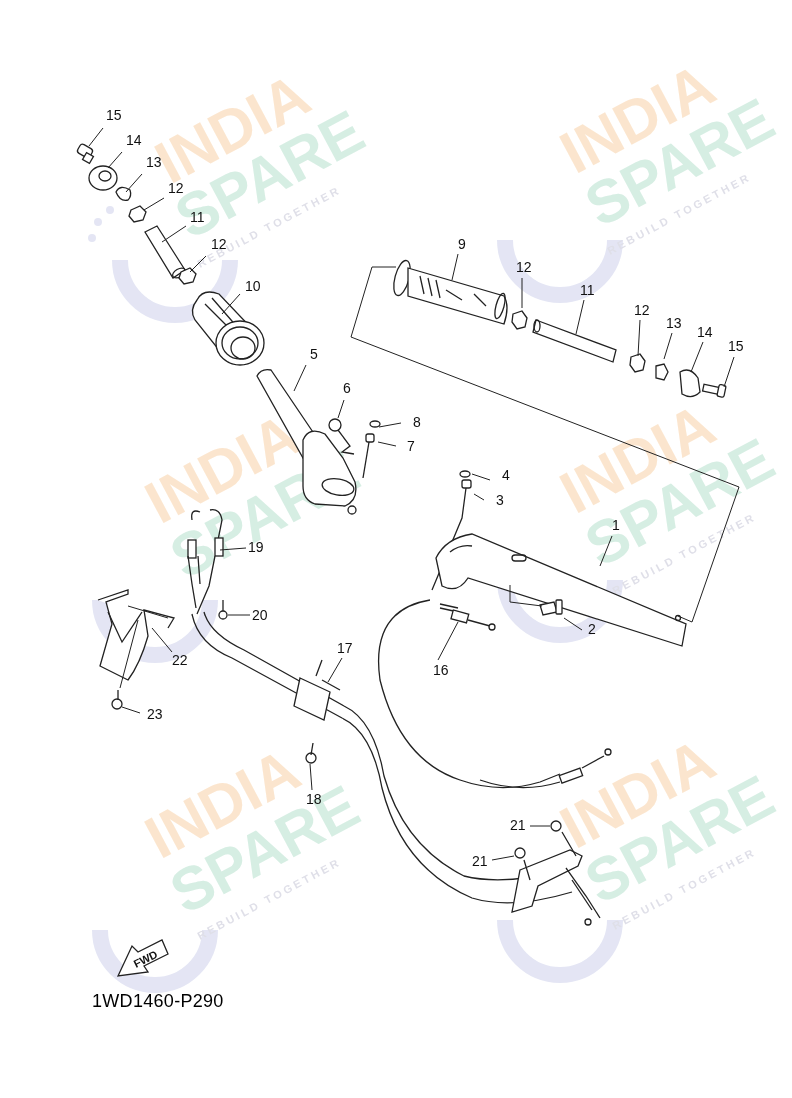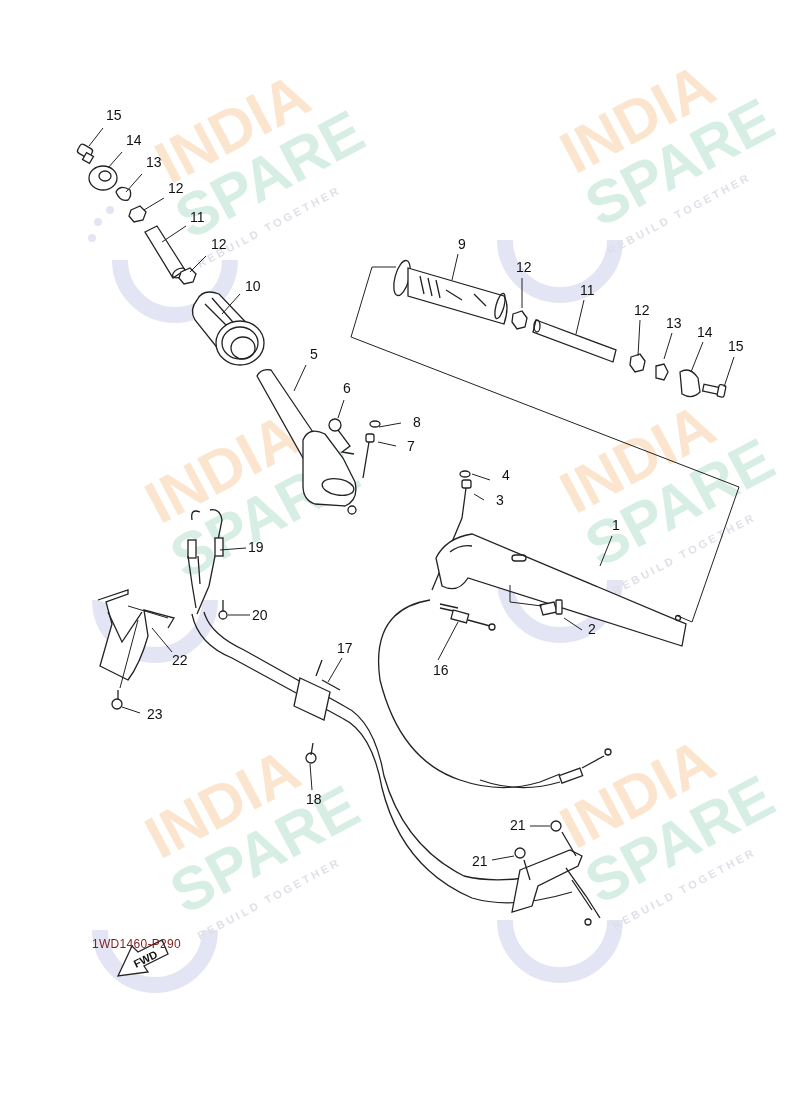--- a/index.html
+++ b/index.html
@@ -3,21 +3,21 @@
 <meta charset="utf-8">
 <style>
   html,body{margin:0;padding:0;background:#ffffff;}
   body{width:792px;height:1098px;position:relative;overflow:hidden;font-family:"Liberation Sans",sans-serif;}
   #diagram{position:absolute;left:0;top:0;width:792px;height:1098px;}
   .wm-text{font-family:"Liberation Sans",sans-serif;font-weight:bold;}
   .callout{font-family:"Liberation Sans",sans-serif;font-size:14px;fill:#111;}
   .part{fill:none;stroke:#222;stroke-width:1.3;}
   .part-fill{fill:#fff;stroke:#222;stroke-width:1.3;}
   .lead{stroke:#222;stroke-width:1;fill:none;}
-  #code{position:absolute;left:92px;top:937px;font-size:12px;color:#7f1d1d;letter-spacing:0.3px;}
+  #code{position:absolute;left:92px;top:991px;font-size:18px;color:#000000;letter-spacing:0.3px;}
 </style>
 </head>
 <body>
 
 <svg id="diagram" viewBox="0 0 792 1098" xmlns="http://www.w3.org/2000/svg">
 
   <g opacity="0.9">
     <path d="M120 260 a55 55 0 1 0 110 0" fill="none" stroke="#e1e3f3" stroke-width="16"></path>
     <circle cx="92" cy="238" r="4" fill="#e1e3f3"></circle>
       <circle cx="98" cy="222" r="4" fill="#e1e3f3"></circle>

